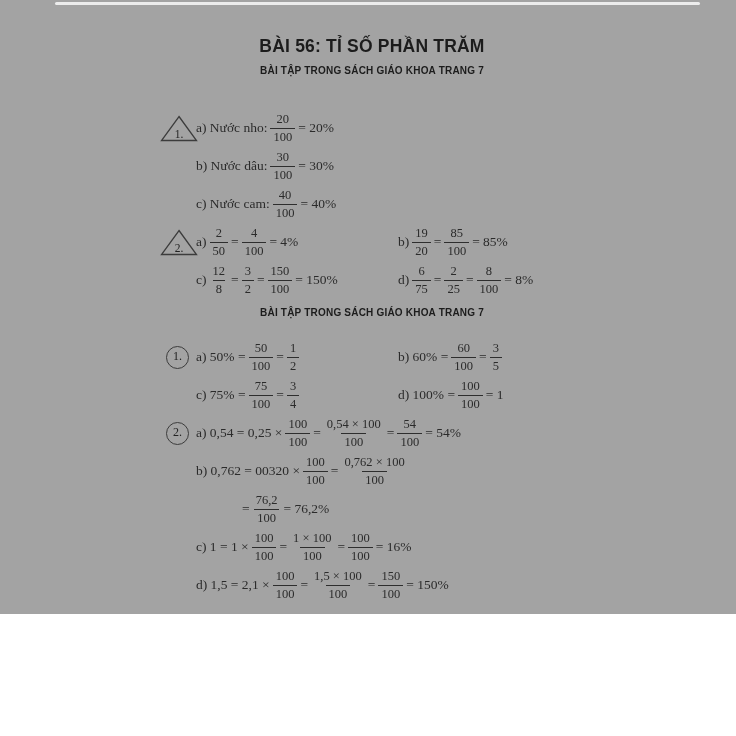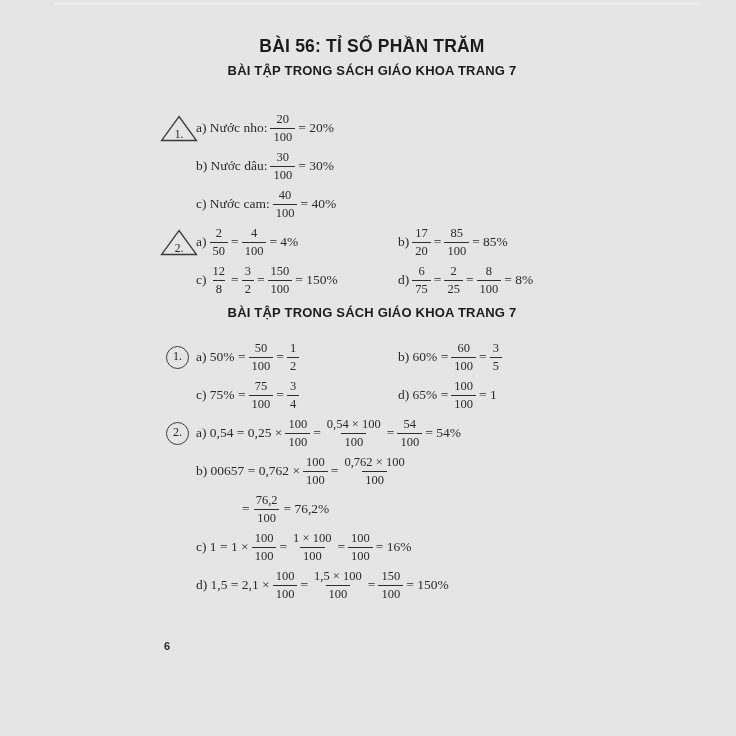--- a/index.html
+++ b/index.html
@@ -1,38 +1,38 @@
 <!DOCTYPE html>
 <html><head>
 <meta charset="utf-8">
 <style>
   * { margin:0; padding:0; box-sizing:border-box; }
   html,body { background:#ffffff; }
   .page {
     position:relative;
-    width:736px; height:736px;
-    background:#e5e5e5;
+    width:736px; height:614px;
+    background:#a3a3a3;
     font-family:"Liberation Serif","DejaVu Serif",serif;
     color:#2b2b2b;
     overflow:hidden;
   }
   .top-edge {
     position:absolute; top:2px; left:55px; width:645px; height:3px;
     background:#ececec; border-radius:2px;
   }
   .content { padding-top:36px; margin-left:160px; width:424px; }
 
   .h-main {
     font-family:"Liberation Sans","DejaVu Sans",sans-serif;
     font-weight:bold; font-size:17.5px; line-height:21px;
     text-align:center; color:#1c1c1c; letter-spacing:.2px;
   }
   .h-sub {
     font-family:"Liberation Sans","DejaVu Sans",sans-serif;
-    font-weight:bold; font-size:13px; line-height:16px;
+    font-weight:bold; font-size:10px; line-height:16px;
     text-align:center; color:#1c1c1c; letter-spacing:.2px;
     margin-top:6px;
   }
   .h-main2 {
     font-family:"Liberation Sans","DejaVu Sans",sans-serif;
     font-weight:bold; font-size:16.5px; line-height:22px;
     text-align:center; color:#1c1c1c; letter-spacing:.6px;
     margin-top:14px;
   }
 
@@ -143,21 +143,21 @@
                   <span class="num">4</span>
                   <span class="den">100</span>
                 </span>
                 <span class="mt"> = 4%</span>
               </div>
             </div>
           <div class="mcell-right">
               <div class="mline">
                 <span class="mt">b) </span>
                 <span class="frac">
-                  <span class="num">17</span>
+                  <span class="num">19</span>
                   <span class="den">20</span>
                 </span>
                 <span class="mt"> = </span>
                 <span class="frac">
                   <span class="num">85</span>
                   <span class="den">100</span>
                 </span>
                 <span class="mt"> = 85%</span>
               </div>
             </div>
@@ -256,21 +256,21 @@
                 </span>
                 <span class="mt"> = </span>
                 <span class="frac">
                   <span class="num">3</span>
                   <span class="den">4</span>
                 </span>
               </div>
             </div>
           <div class="mcell-right">
               <div class="mline">
-                <span class="mt">d) 65% = </span>
+                <span class="mt">d) 100% = </span>
                 <span class="frac">
                   <span class="num">100</span>
                   <span class="den">100</span>
                 </span>
                 <span class="mt"> = 1</span>
               </div>
             </div>
         </div>
       </div>
     </div>
@@ -294,21 +294,21 @@
               <span class="den">100</span>
             </span>
             <span class="mt"> = </span>
             <span class="frac">
               <span class="num">54</span>
               <span class="den">100</span>
             </span>
             <span class="mt"> = 54%</span>
           </div>
         <div class="mline">
-            <span class="mt">b) 00657 = 0,762 × </span>
+            <span class="mt">b) 0,762 = 00320 × </span>
             <span class="frac">
               <span class="num">100</span>
               <span class="den">100</span>
             </span>
             <span class="mt"> = </span>
             <span class="frac">
               <span class="num">0,762 × 100</span>
               <span class="den">100</span>
             </span>
           </div>

